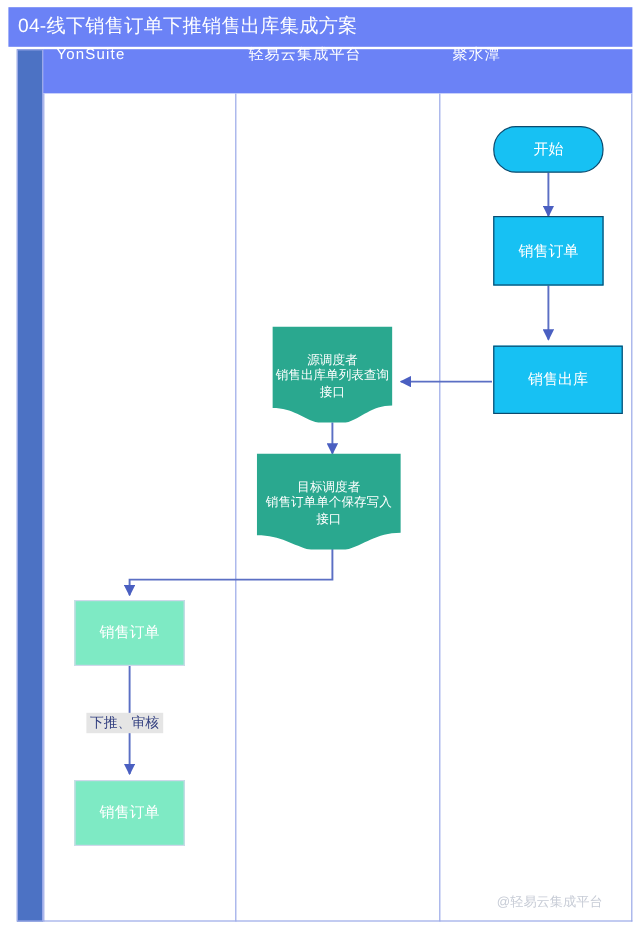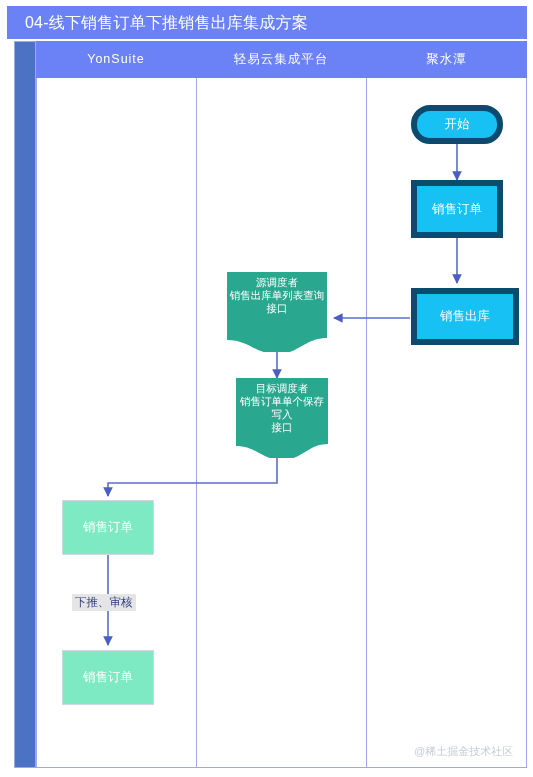--- a/index.html
+++ b/index.html
@@ -27,21 +27,21 @@
   .title-bar {
     position: absolute;
     left: 7px;
     top: 6px;
     width: 520px;
     height: 33px;
     background: #6b82f6;
     color: #ffffff;
     font-size: 16px;
     line-height: 33px;
-    padding-left: 18px;
+    padding-left: 8px;
     box-sizing: border-box;
     letter-spacing: 0.2px;
     white-space: nowrap;
   }
 
   
   .pool-strip {
     position: absolute;
     left: 14px;
     top: 41px;
@@ -56,28 +56,28 @@
   .lane-header-band {
     position: absolute;
     left: 36px;
     top: 41px;
     width: 491px;
     height: 37px;
     background: #6b82f6;
   }
   .lane-header {
     position: absolute;
-    top: 41px;
+    top: 27px;
     height: 37px;
     line-height: 37px;
-    text-align: center;
     color: #ffffff;
     font-size: 12.5px;
     letter-spacing: 1px;
     white-space: nowrap;
+    margin-left: 11px;
   }
   .lh-0 { left: 36px;  width: 160px; }
   .lh-1 { left: 196px; width: 170px; }
   .lh-2 { left: 366px; width: 161px; }
 
   
   .lane-body {
     position: absolute;
     top: 78px;
     height: 690px;
@@ -108,35 +108,35 @@
     align-items: center;
     justify-content: center;
     text-align: center;
     color: #ffffff;
     font-size: 12.5px;
     line-height: 1.35;
     white-space: pre-line;
   }
   .node-cyan {
     background: #17c1f3;
-    border: 6px solid #0c4a6e;
+    border: 1px solid #0c4a6e;
   }
   .node-cyan.stadium {
     border-radius: 19px;
   }
   .node-green {
     background: #7eeac4;
     border: 1px solid #cfd8ea;
   }
   .node-doc {
     background: transparent;
     border: none;
     font-size: 10.5px;
     line-height: 1.25;
-    align-items: flex-start;
+    align-items: center;
     padding-top: 4px;
     font-family: Liberation Serif, serif;
   }
   .doc-shape {
     position: absolute;
     left: 0;
     top: 0;
     width: 100%;
     height: 100%;
     z-index: 0;
@@ -211,30 +211,30 @@
 
   <div class="node node-doc" style="left:227px; top:272px; width:100px; height:80px;">
     <svg class="doc-shape" viewBox="0 0 100 80" preserveAspectRatio="none">
       <path d="M0,0 L100,0 L100,66 C78,66 72,82 50,82 C28,82 22,68 0,68 Z" fill="#2aa88f"></path>
     </svg>
     <span class="doc-text">源调度者
 销售出库单列表查询
 接口</span>
   </div>
 
-  <div class="node node-doc" style="left:236px; top:378px; width:92px; height:80px;">
+  <div class="node node-doc" style="left:214px; top:378px; width:120px; height:80px;">
     <svg class="doc-shape" viewBox="0 0 100 80" preserveAspectRatio="none">
       <path d="M0,0 L100,0 L100,66 C78,66 72,82 50,82 C28,82 22,68 0,68 Z" fill="#2aa88f"></path>
     </svg>
     <span class="doc-text">目标调度者
 销售订单单个保存写入
 接口</span>
   </div>
 
   <div class="node node-green" style="left:62px; top:500px; width:92px; height:55px;">销售订单</div>
 
   <div class="node node-green" style="left:62px; top:650px; width:92px; height:55px;">销售订单</div>
 
   <div class="edge-label" style="left:72px; top:594px;">下推、审核</div>
 
-  <div class="watermark" style="left:414px; top:744px;">@稀土掘金技术社区</div>
+  <div class="watermark" style="left:414px; top:744px;">@轻易云集成平台</div>
 
 </div>
 
 </body></html>

